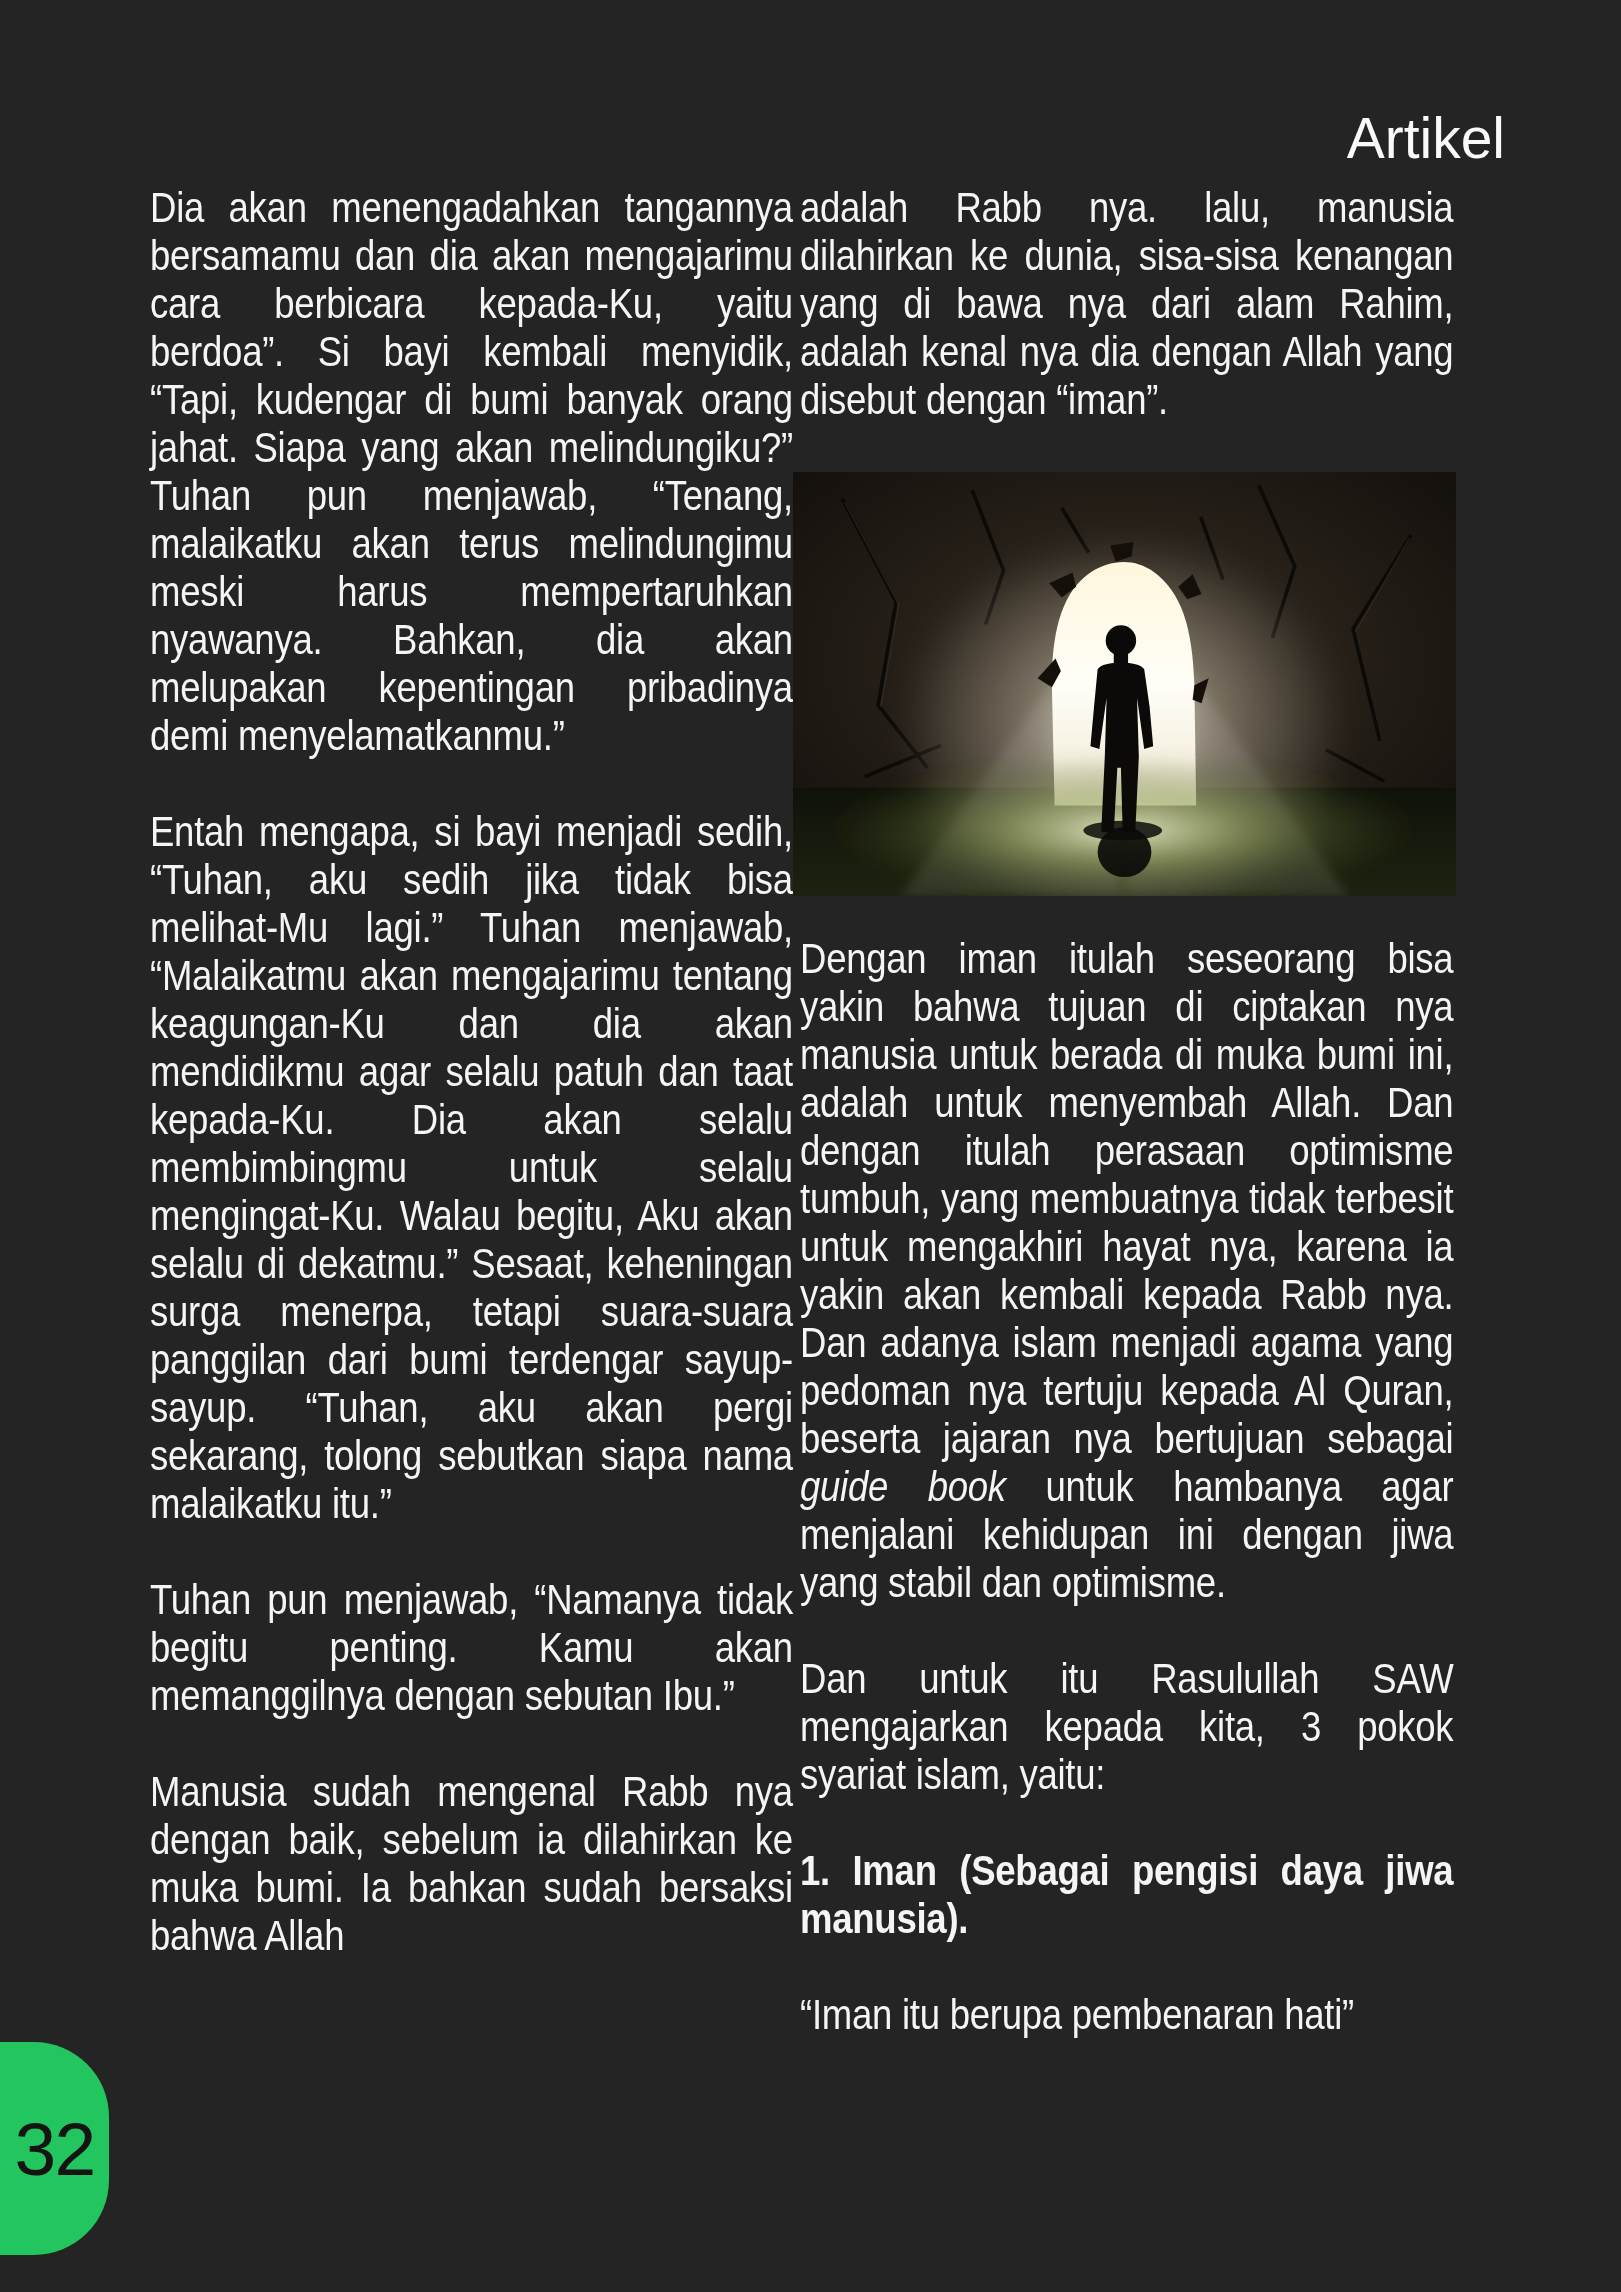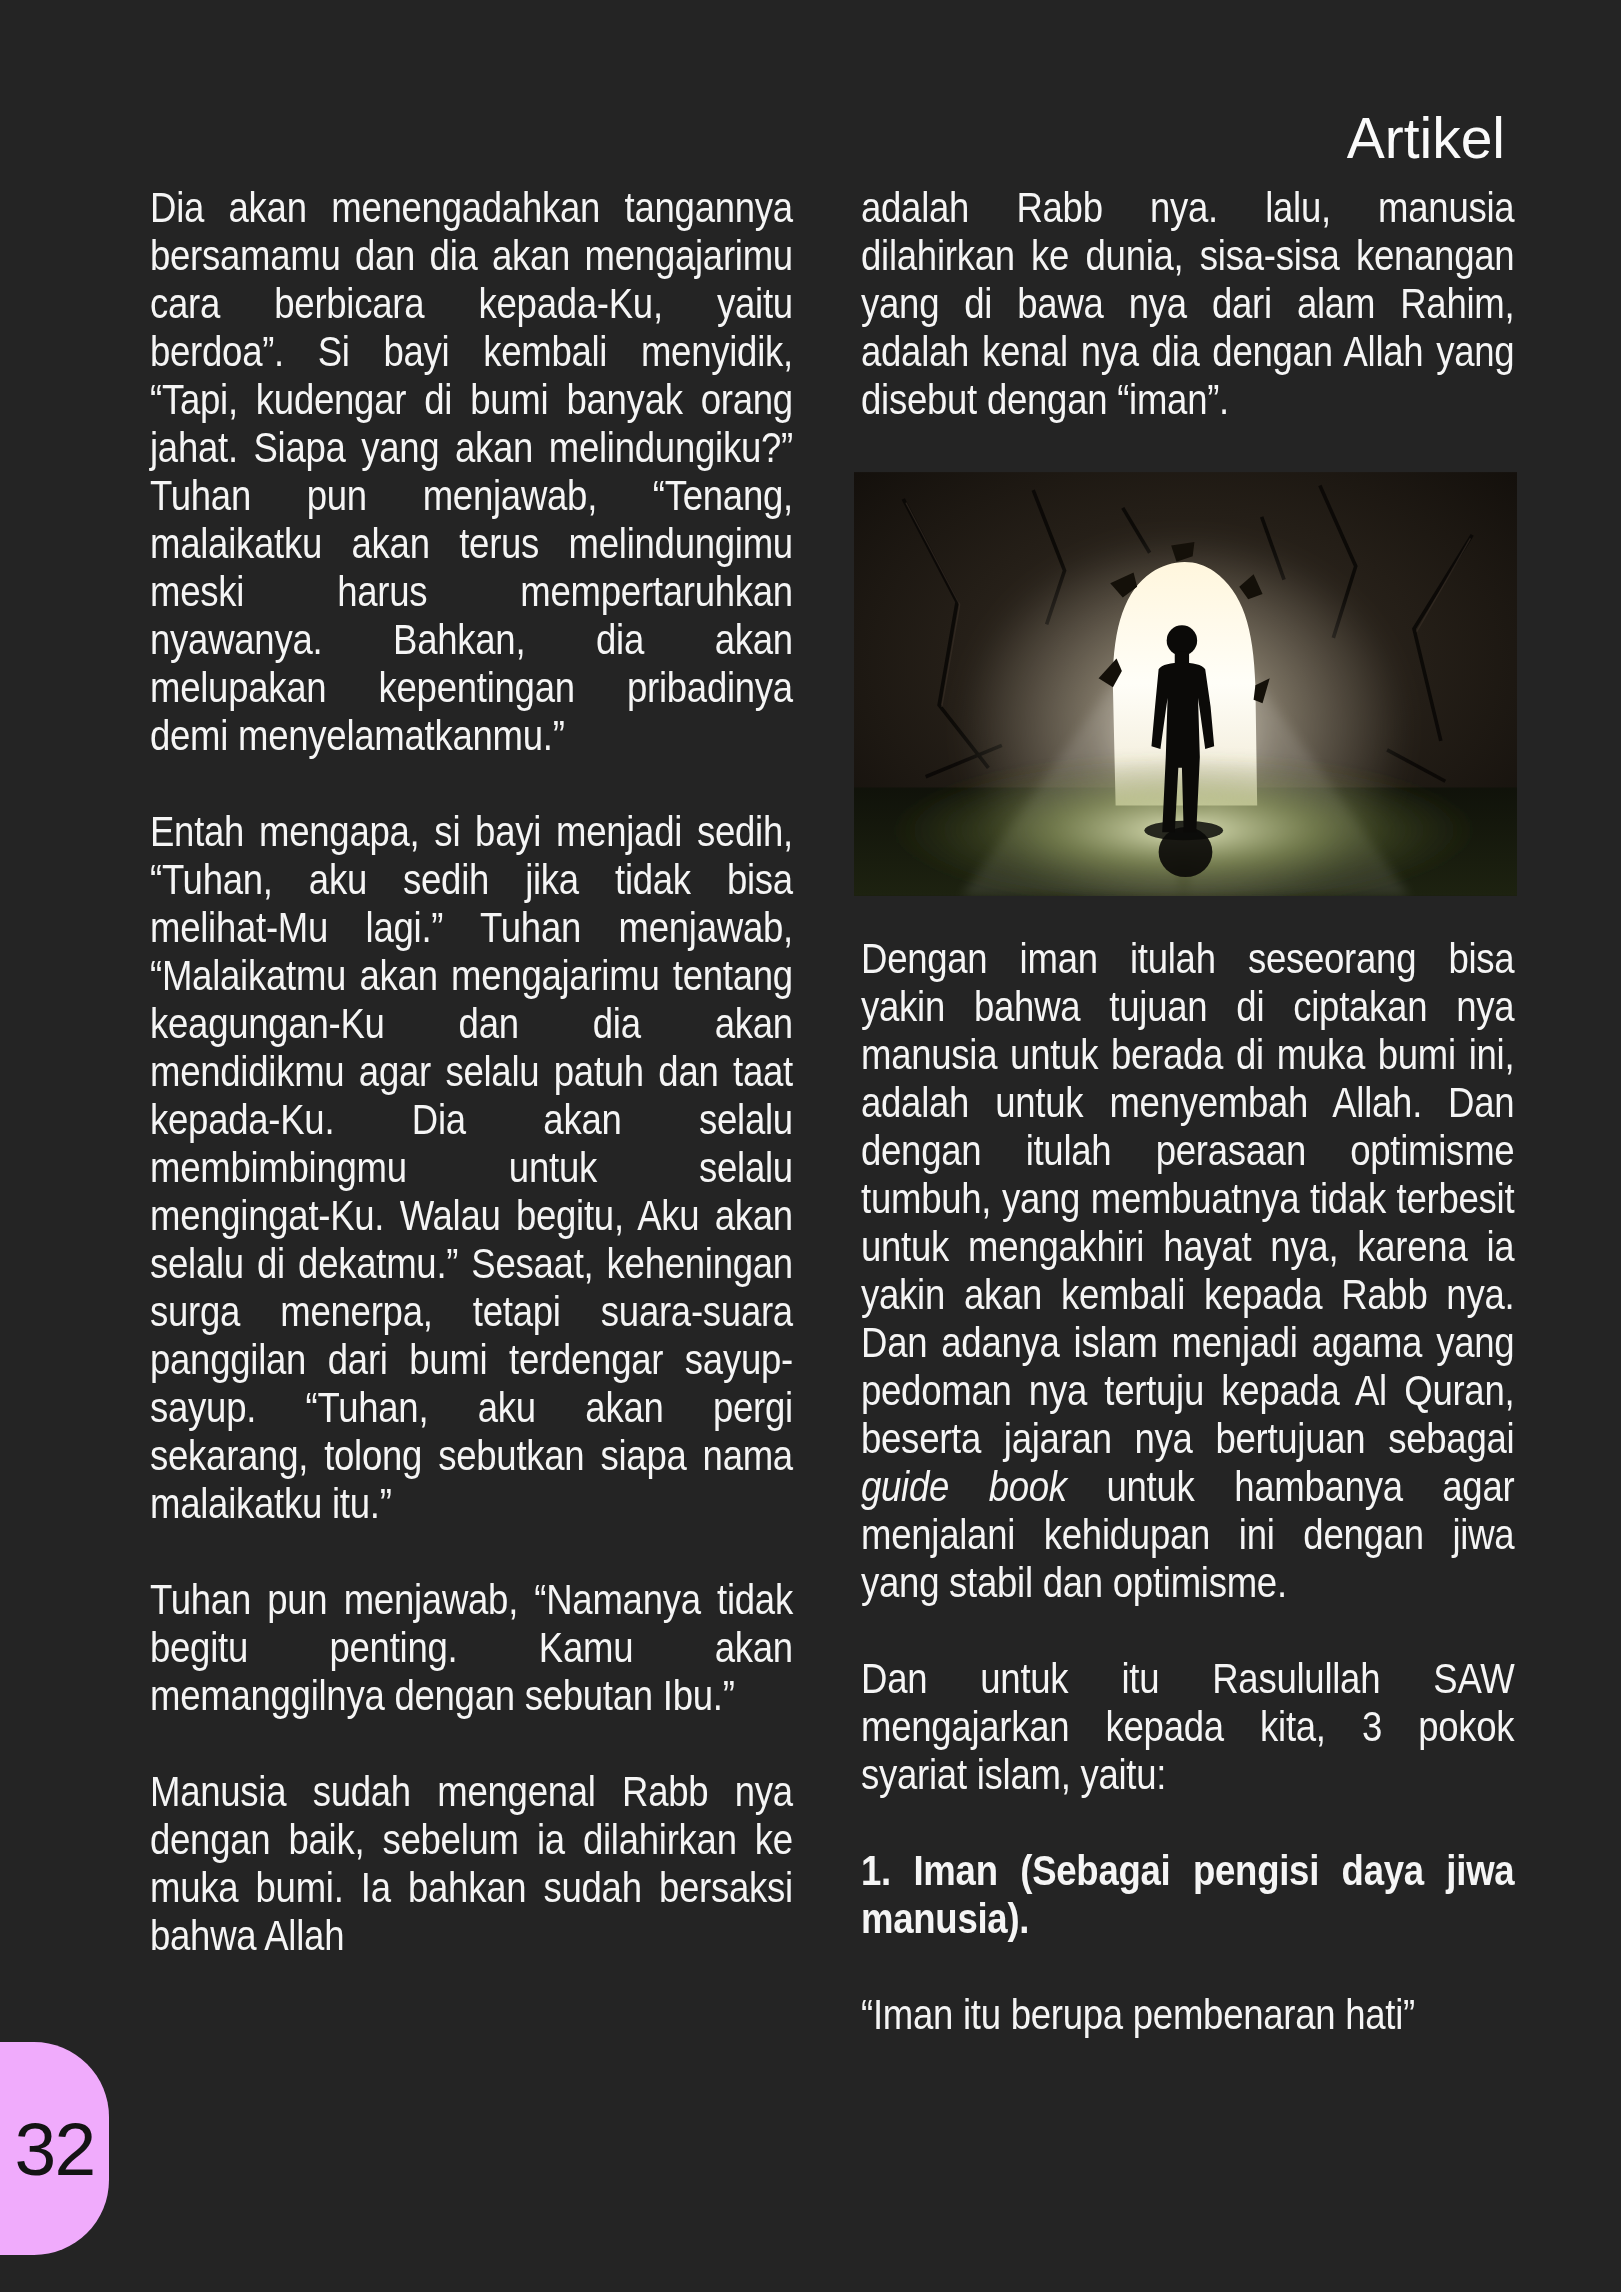--- a/index.html
+++ b/index.html
@@ -13,21 +13,21 @@
   }
   .header{
     position:absolute;
     top:107px;right:117px;
     font-size:57px;line-height:63px;
     font-weight:400;
     color:#fafafa;
   }
   .col{position:absolute;top:184px;}
   .col-left{left:150px;width:643px;}
-  .col-right{left:861px;width:654px;}
+  .col-right{left:800px;width:654px;}
   .col p{
     margin:0 0 48px 0;
     font-size:42px;
     line-height:48px;
     text-align:justify;
     text-justify:inter-word;
     letter-spacing:-0.3px;
     transform:scaleX(0.87);
     transform-origin:0 0;
   }
@@ -38,21 +38,21 @@
   em{font-style:italic;}
   figure.photo{
     margin:29px 0 39px -7.2px;
     padding:0;
     width:663px;height:424px;
   }
   .page-badge{
     position:absolute;
     left:0;top:2042px;
     width:109px;height:213px;
-    background:#f0abfc;
+    background:#22c55e;
     border-radius:0 75px 75px 0;
     display:flex;align-items:center;justify-content:center;
   }
   .page-badge span{
     font-size:75px;
     color:#141414;
     letter-spacing:-1.8px;
   }
 </style>
 </head>

